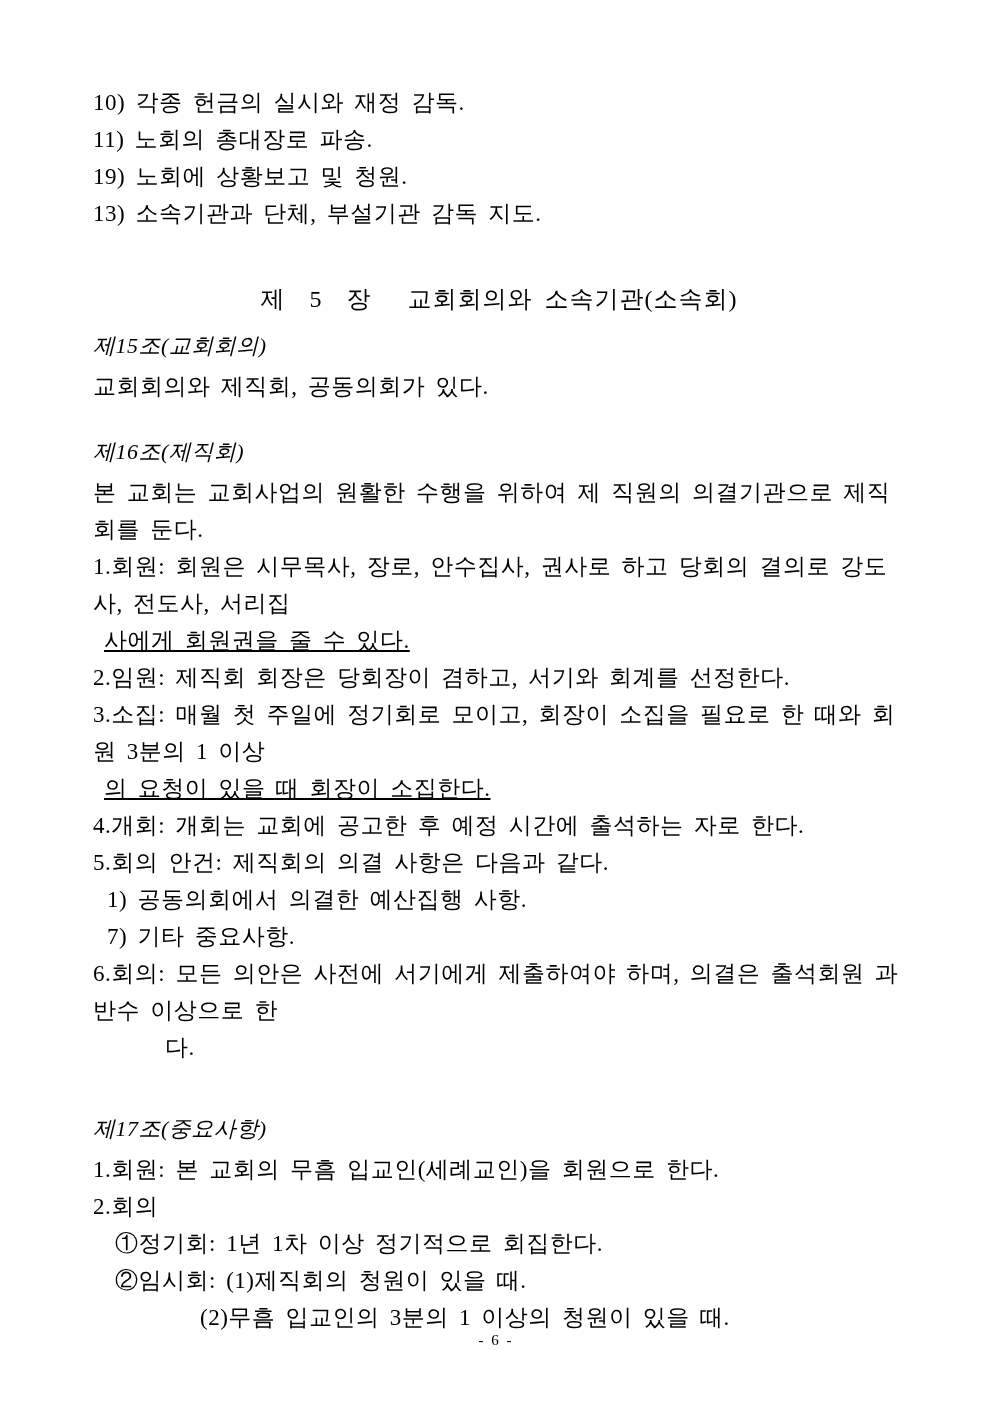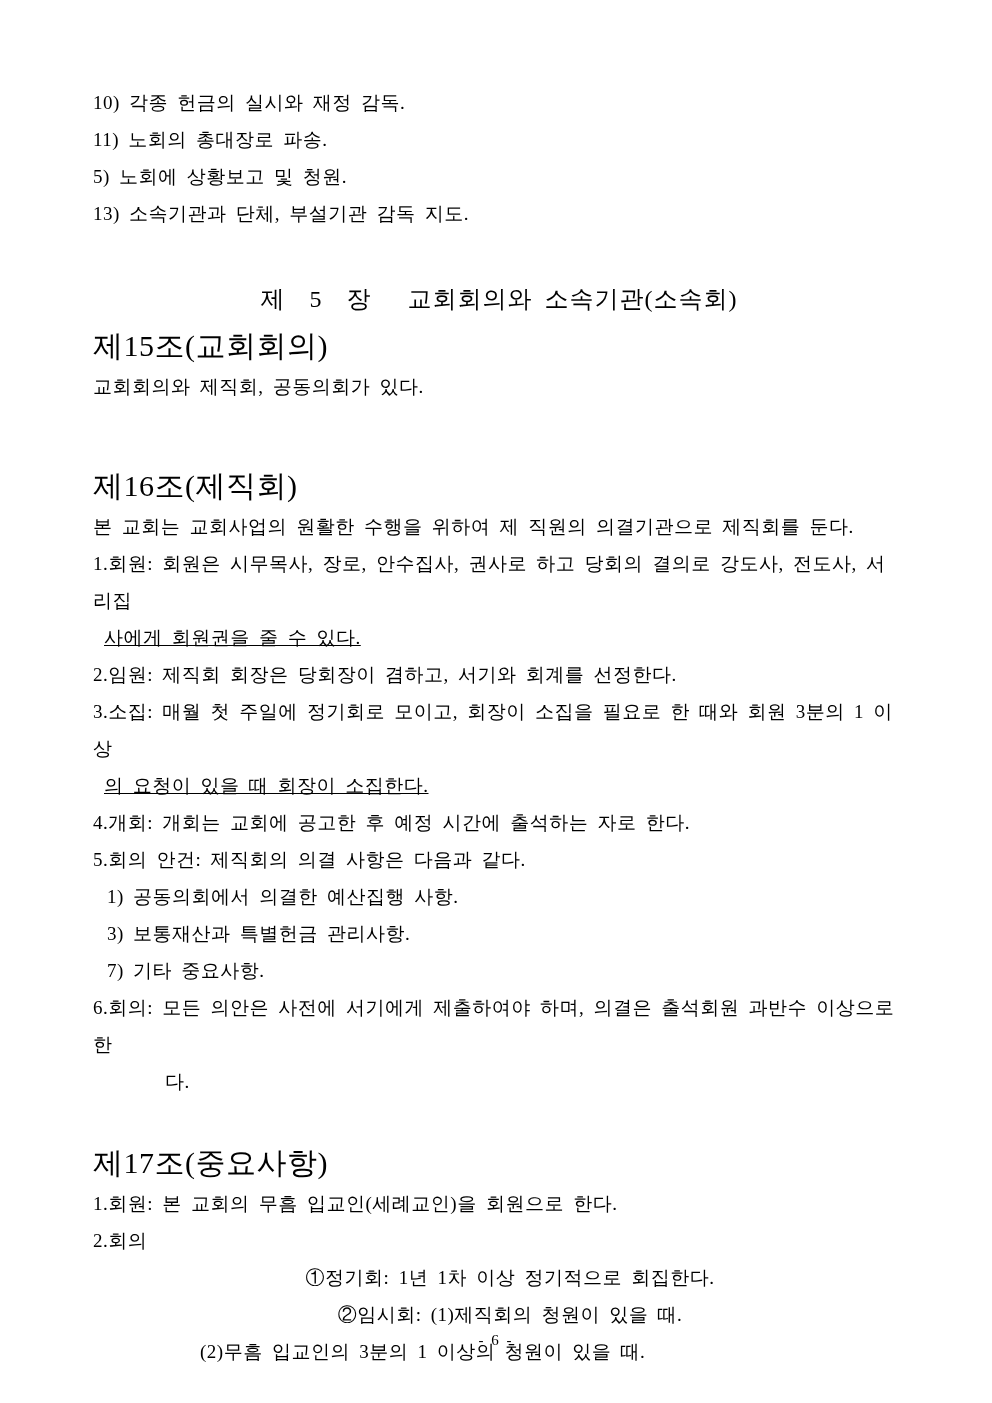--- a/index.html
+++ b/index.html
@@ -17,56 +17,57 @@
     overflow: hidden;
   }
   .content {
     position: absolute;
     left: 93px;
     right: 87px;
     top: 84px;
   }
   .line {
     margin: 0;
-    font-size: 19px;
+    font-size: 23px;
     line-height: 37px;
     white-space: pre-wrap;
     word-spacing: 4px;
     letter-spacing: 0.5px;
   }
   .chapter-title {
     font-size: 24px;
     font-weight: normal;
     text-align: center;
     margin: 50px 0 0 0;
     line-height: 34px;
     white-space: pre-wrap;
     word-spacing: 5px;
     letter-spacing: 1px;
   }
   .article-heading {
-    font-size: 30px;
+    font-size: 22px;
     font-weight: normal;
     margin: 13px 0 0 0;
     line-height: 34px;
     white-space: pre-wrap;
     letter-spacing: 0.5px;
+    font-style: italic;
   }
   .article-heading.gap-large {
-    margin-top: 64px;
+    margin-top: 30px;
   }
   .article-heading.gap-mid {
     margin-top: 46px;
   }
   .block {
     margin-top: 5px;
   }
   .ind-cont  { padding-left: 11px; text-decoration: underline;  } 
   .ind-sub   { padding-left: 14px;  } 
-  .ind-circ  { padding-left: 22px; text-align: center;  } 
+  .ind-circ  { padding-left: 22px;  } 
   .ind-da    { padding-left: 72px;  } 
   .ind-cont2 { padding-left: 107px; } 
   .footer {
     position: absolute;
     top: 1332px;
     left: 0;
     width: 100%;
     text-align: center;
     font-size: 15px;
     letter-spacing: 2px;
@@ -75,21 +76,21 @@
 </style>
 </head>
 <body>
 
 <div class="page">
   <div class="content">
 
     <div class="top-list">
       <p class="line">10) 각종 헌금의 실시와 재정 감독.</p>
       <p class="line">11) 노회의 총대장로 파송.</p>
-      <p class="line">5) 노회에 상황보고 및 청원.</p>
+      <p class="line">19) 노회에 상황보고 및 청원.</p>
       <p class="line">13) 소속기관과 단체, 부설기관 감독 지도.</p>
     </div>
 
     <h1 class="chapter-title">제  5  장   교회회의와 소속기관(소속회)</h1>
 
     <h2 class="article-heading">제15조(교회회의)</h2>
     <div class="block">
       <p class="line">교회회의와 제직회, 공동의회가 있다.</p>
     </div>
 
@@ -97,21 +98,20 @@
     <div class="block">
       <p class="line">본 교회는 교회사업의 원활한 수행을 위하여 제 직원의 의결기관으로 제직회를 둔다.</p>
       <p class="line">1.회원: 회원은 시무목사, 장로, 안수집사, 권사로 하고 당회의 결의로 강도사, 전도사, 서리집</p>
       <p class="line ind-cont">사에게 회원권을 줄 수 있다.</p>
       <p class="line">2.임원: 제직회 회장은 당회장이 겸하고, 서기와 회계를 선정한다.</p>
       <p class="line">3.소집: 매월 첫 주일에 정기회로 모이고, 회장이 소집을 필요로 한 때와 회원 3분의 1 이상</p>
       <p class="line ind-cont">의 요청이 있을 때 회장이 소집한다.</p>
       <p class="line">4.개회: 개회는 교회에 공고한 후 예정 시간에 출석하는 자로 한다.</p>
       <p class="line">5.회의 안건: 제직회의 의결 사항은 다음과 같다.</p>
       <p class="line ind-sub">1) 공동의회에서 의결한 예산집행 사항.</p>
-      <p class="line ind-sub">3) 보통재산과 특별헌금 관리사항.</p>
       <p class="line ind-sub">7) 기타 중요사항.</p>
       <p class="line">6.회의: 모든 의안은 사전에 서기에게 제출하여야 하며, 의결은 출석회원 과반수 이상으로 한</p>
       <p class="line ind-da">다.</p>
     </div>
 
     <h2 class="article-heading gap-mid">제17조(중요사항)</h2>
     <div class="block">
       <p class="line">1.회원: 본 교회의 무흠 입교인(세례교인)을 회원으로 한다.</p>
       <p class="line">2.회의</p>
       <p class="line ind-circ">①정기회: 1년 1차 이상 정기적으로 회집한다.</p>

